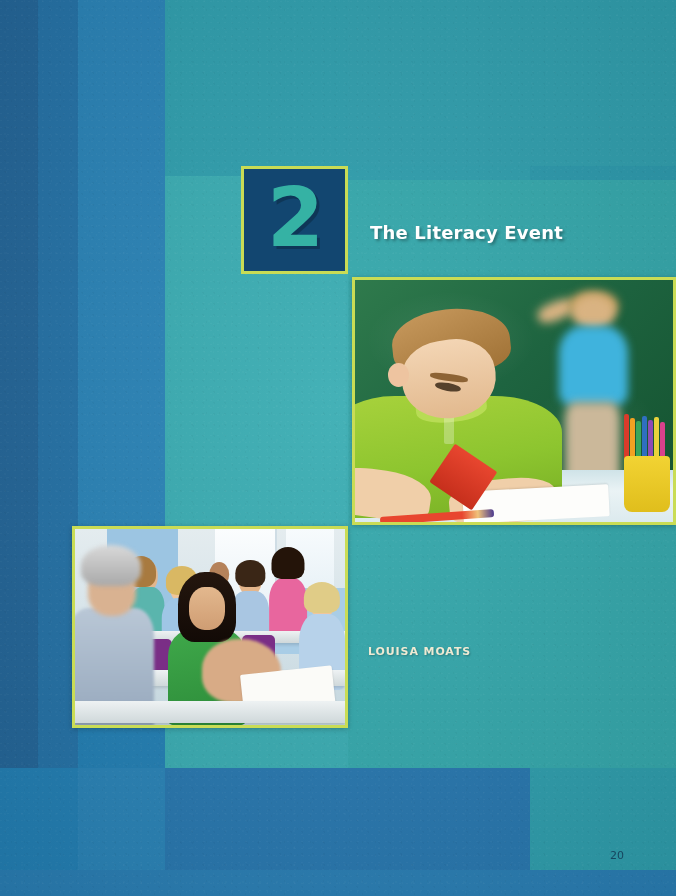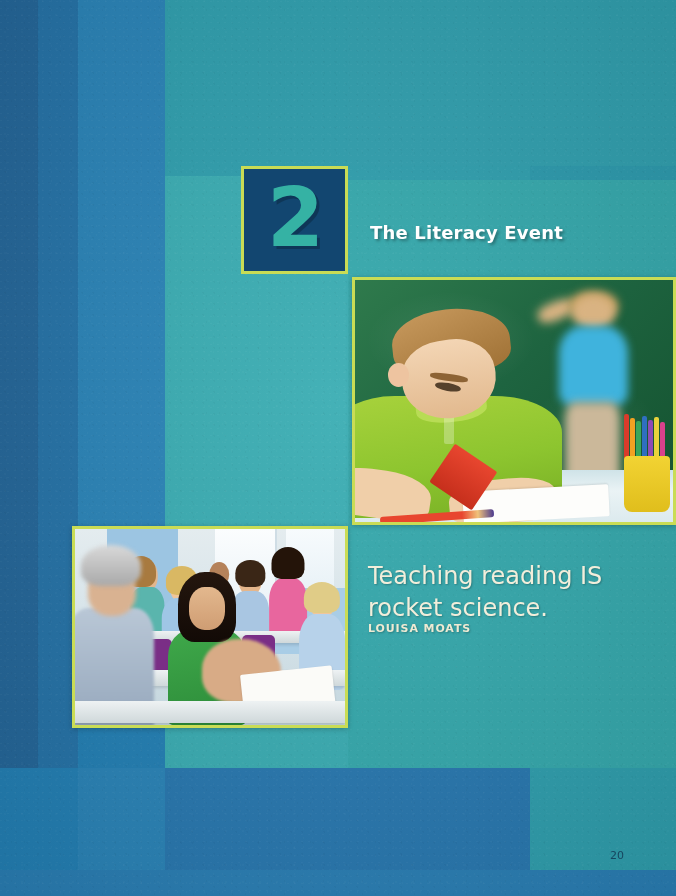--- a/index.html
+++ b/index.html
@@ -346,21 +346,21 @@
     font-family: "DejaVu Sans", sans-serif;
     font-weight: 400;
     font-size: 24px;
     line-height: 32px;
     color: #f2eedb;
     text-shadow: 1px 1px 2px rgba(0,0,0,.25);
   }
   .quote-attrib {
     position: absolute;
     left: 368px;
-    top: 622px;
+    top: 645px;
     font-family: "DejaVu Sans", sans-serif;
     font-weight: 700;
     font-size: 11px;
     letter-spacing: .9px;
     color: #eeead3;
     text-shadow: 1px 1px 2px rgba(0,0,0,.25);
   }
 
   
   .page-number {
@@ -517,21 +517,17 @@
         <div class="teacher-face"></div>
         <div class="teacher-hair"></div>
         <div class="teacher-hand"></div>
       </div>
 
       <div class="book"></div>
       <div class="desk-row desk-c"></div>
     </div>
   </div>
 
-  <div class="quote">
-    <div>Teaching reading IS</div>
-    <div>rocket science.</div>
-  </div>
   <div class="quote-attrib">LOUISA MOATS</div>
 
   <div class="page-number">20</div>
 
 </div>
 
 </body></html>

